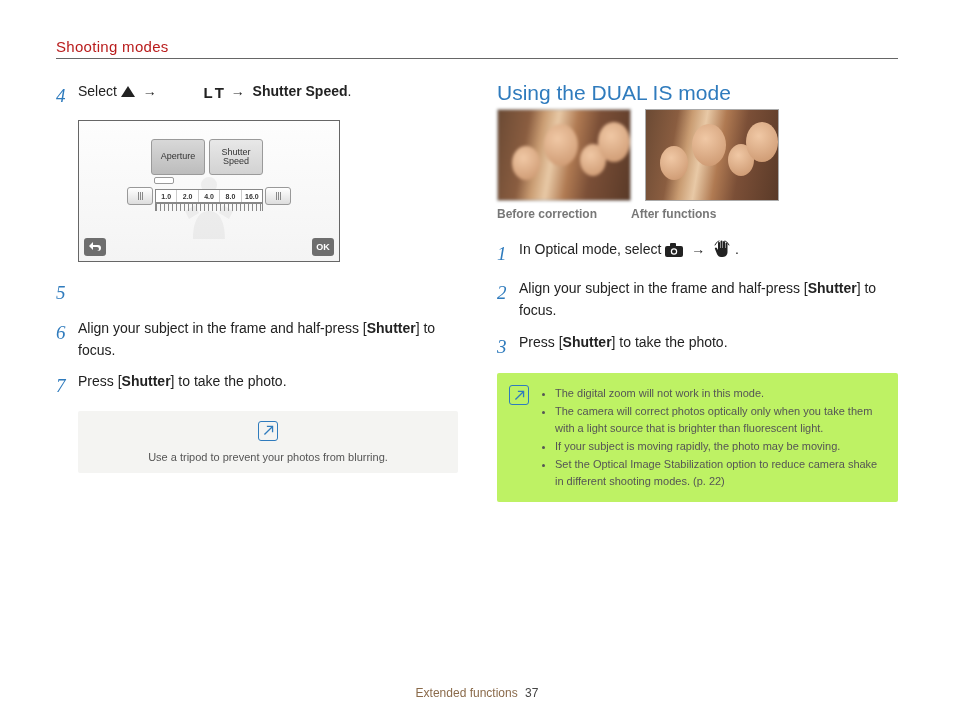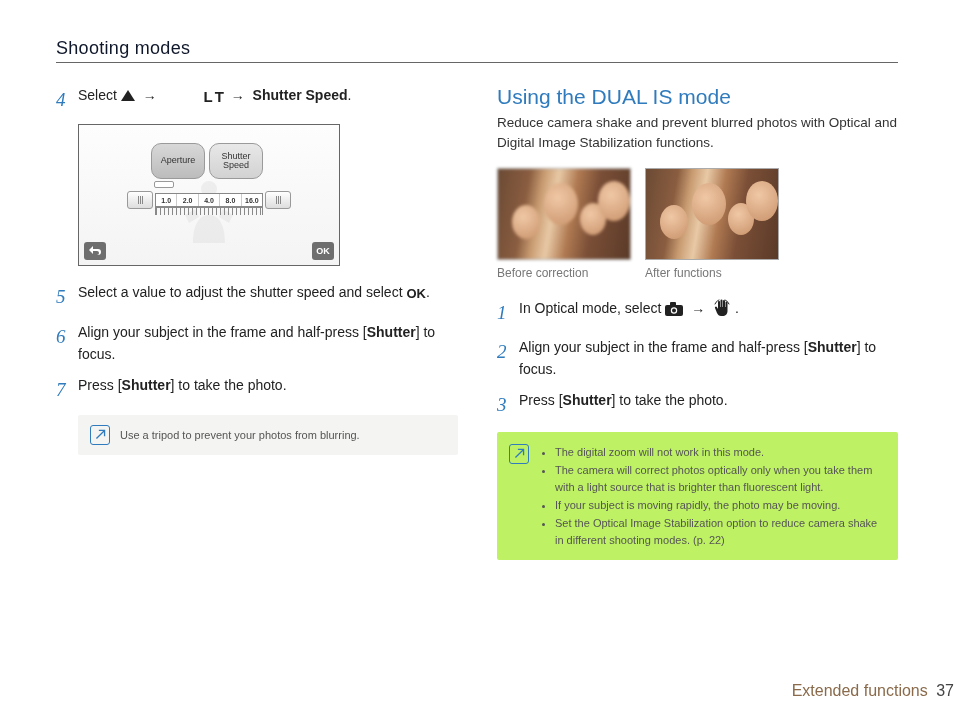--- a/index.html
+++ b/index.html
@@ -1,71 +1,71 @@
 <!DOCTYPE html>
 <html><head>
 <meta charset="utf-8">
 <style>
   * { box-sizing: border-box; margin: 0; padding: 0; }
   html, body { width: 954px; height: 720px; background: #fff; font-family: Arial, Helvetica, sans-serif; color: #333; }
   .page { padding: 38px 56px 20px 56px; position: relative; height: 100%; }
   .topline { border-bottom: 1px solid #666; padding-bottom: 3px; margin-bottom: 22px; }
-  .breadcrumb { font-size: 18px; color: #0f172a; letter-spacing: 0.3px; font-weight: 300; }
+  .breadcrumb { font-size: 15px; color: #b91c1c; letter-spacing: 0.3px; font-weight: 300; }
   .cols { display: flex; gap: 40px; }
   .col { flex: 1; min-width: 0; }
   .step { display: flex; align-items: flex-start; margin-bottom: 10px; font-size: 14px; line-height: 1.55; }
   .stepnum { color: #2f7bbd; font-size: 19px; font-style: italic; font-family: Georgia, 'Times New Roman', serif; width: 22px; flex-shrink: 0; font-weight: 400; }
   .steptxt { flex: 1; color: #222; }
   .steptxt b { font-weight: 700; }
   .arrow { margin: 0 4px; }
   .inline-icon { display:inline-block; vertical-align: middle; }
   .tri-up { width:0; height:0; border-left:7px solid transparent; border-right:7px solid transparent; border-bottom:11px solid #222; display:inline-block; vertical-align: -1px; }
   .lt-mark { font-weight: 800; font-size: 15px; letter-spacing: -1px; display:inline-block; vertical-align: middle; margin-left: 39px; }
   .ok-mark { font-weight: 800; font-size: 13px; background:#fff; display:inline-block; vertical-align:middle; }
   .shutter-screen { width: 262px; height: 142px; border: 1px solid #666; margin: 8px 0 16px 22px; position: relative; background: #fff; }
   .ss-bg { position:absolute; inset:0; background: linear-gradient(#fdfdfd,#f4f4f4); }
-  .tab { position:absolute; top:18px; width:54px; height:36px; background: linear-gradient(#d8d8d8,#bcbcbc); border:1px solid #9a9a9a; border-radius:10px; font-size:9px; color:#333; display:flex; align-items:center; justify-content:center; text-align:center; line-height:1.1; }
+  .tab { position:absolute; top:18px; width:54px; height:36px; background: linear-gradient(#d8d8d8,#bcbcbc); border:1px solid #9a9a9a; border-radius:3px; font-size:9px; color:#333; display:flex; align-items:center; justify-content:center; text-align:center; line-height:1.1; }
   .tab.left { left:72px; }
   .tab.right { left:130px; background: linear-gradient(#e8e8e8,#d2d2d2); }
   .auto-pill { position:absolute; left:75px; top:56px; width:20px; height:7px; background:#fff; border:1px solid #999; border-radius:2px; }
   .scale { position:absolute; left:52px; right:52px; top:68px; height:36px; }
   .scale-box { position:absolute; left:24px; right:24px; top:0; height:14px; border:1px solid #888; background:#fff; display:flex; }
   .scale-cell { flex:1; border-right:1px solid #ccc; font-size:7px; color:#333; display:flex; align-items:center; justify-content:center; font-weight:700; }
   .scale-cell:last-child { border-right:none; }
   .scale-ruler { position:absolute; left:24px; right:24px; top:14px; height:8px; border-top:1px solid #888; border-left:1px solid #888; border-right:1px solid #888; background: repeating-linear-gradient(90deg,#888 0,#888 1px,transparent 1px,transparent 4px); }
   .slider-knob { position:absolute; width:26px; height:18px; background: linear-gradient(#fff,#ddd); border:1px solid #999; border-radius:3px; top:-2px; display:flex; align-items:center; justify-content:center; gap:1px; }
   .slider-knob span { width:1px; height:8px; background:#888; display:block; }
   .knob-left { left:-4px; }
   .knob-right { right:-4px; }
   .ss-btn { position:absolute; bottom:5px; width:22px; height:18px; background:#6e6e6e; border-radius:3px; display:flex; align-items:center; justify-content:center; color:#fff; font-size:9px; font-weight:700; }
   .ss-back { left:5px; }
   .ss-ok { right:5px; }
-  .note { background:#f4f4f2; border-radius:2px; padding:10px 12px; display:flex; align-items:center; gap:10px; margin: 8px 0 0 22px; width: 380px; }
+  .note { background:#f4f4f2; border-radius:2px; padding:10px 12px; display:flex; align-items:center; gap:10px; margin: 8px 0 0 22px; width: 380px; flex-direction: column; }
   .note-icon { width:20px; height:20px; border:1.5px solid #2f7bbd; border-radius:3px; color:#2f7bbd; display:flex; align-items:center; justify-content:center; font-size:12px; flex-shrink:0; }
   .note-icon svg { width:13px; height:13px; }
   .note-text { font-size:11px; color:#555; }
   .h2 { color:#2f7bbd; font-size:21px; font-weight:400; margin-bottom:4px; }
   .sub { font-size:13.5px; color:#333; line-height:1.5; margin-bottom:14px; }
   .imgs { display:flex; gap:14px; margin-bottom:6px; }
   .photo { width:134px; height:92px; border:1px solid #aaa; position:relative; overflow:hidden; }
   .photo.before { filter: blur(1.4px); }
   .photo-inner { position:absolute; inset:0; background: linear-gradient(100deg, #6b4a34 0%, #8a5d40 22%, #c99c72 32%, #e8c9a6 42%, #b07a52 55%, #7b4f37 70%, #5a3a28 100%); }
   .face { position:absolute; border-radius:50%; background: radial-gradient(circle at 40% 35%, #f0c8a5, #c8926a); }
   .f1 { width:28px; height:34px; left:14px; top:36px; }
   .f2 { width:34px; height:42px; left:46px; top:14px; }
   .f3 { width:26px; height:32px; left:82px; top:34px; }
   .f4 { width:32px; height:40px; left:100px; top:12px; }
-  .captions { display:flex; gap:14px; margin-bottom:18px; }
+  .captions { display:flex; margin-bottom:18px;font-weight:bold; }
   .captions span { width:134px; font-size:12px; color:#777; }
   .cam-icon { display:inline-block; vertical-align:-3px; }
   .hand-icon { display:inline-block; vertical-align:-4px; }
   .note2 { background:#bef264; border-radius:2px; padding:12px 14px 10px 12px; display:flex; gap:10px; margin-top:12px; }
   .note2 ul { list-style: disc; padding-left:16px; }
   .note2 li { font-size:11px; color:#555; line-height:1.55; margin-bottom:1px; }
-  .footer { position:absolute; bottom:20px; left:0; right:0; text-align:right; font-size:16px; color:#8a6a4a; }
+  .footer { position:absolute; bottom:20px; left:0; right:0; text-align:center; font-size:12px; color:#8a6a4a; }
   .footer .pn { color:#444; margin-left:4px; }
   .silhouette { position:absolute; left:100px; top:50px; width:60px; height:70px; opacity:0.35; }
 </style>
 </head>
 <body>
 
 <div class="page">
 
   <div class="topline">
     <div class="breadcrumb">Shooting modes</div>
@@ -119,23 +119,20 @@
         <div class="ss-btn ss-back">
           <svg width="12" height="10" viewBox="0 0 12 10">
               <path fill="#fff" d="M4 0L0 4l4 4V5h4a2 2 0 1 1 0 4h1a3 3 0 1 0 0-6H4V0z"></path>
             </svg>
         </div>
         <div class="ss-btn ss-ok">OK</div>
       </div>
 
       <div class="step">
         <div class="stepnum">5</div>
-        <div class="steptxt">
-          <span>Select a value to adjust the shutter speed and select </span><b class="ok-mark">OK</b><span>.</span>
-        </div>
       </div>
 
       <div class="step">
         <div class="stepnum">6</div>
         <div class="steptxt">
           <span>Align your subject in the frame and half-press [</span><b>Shutter</b><span>] to focus.</span>
         </div>
       </div>
 
       <div class="step">
@@ -152,21 +149,20 @@
             </svg>
         </div>
         <div class="note-text">Use a tripod to prevent your photos from blurring.</div>
       </div>
 
     </div>
 
     <div class="col">
 
       <div class="h2">Using the DUAL IS mode</div>
-      <div class="sub">Reduce camera shake and prevent blurred photos with Optical and Digital Image Stabilization functions.</div>
 
       <div class="imgs">
         <div class="photo before">
           <div class="photo-inner"></div>
           <div class="face f1"></div>
           <div class="face f2"></div>
           <div class="face f3"></div>
           <div class="face f4"></div>
         </div>
         <div class="photo">

